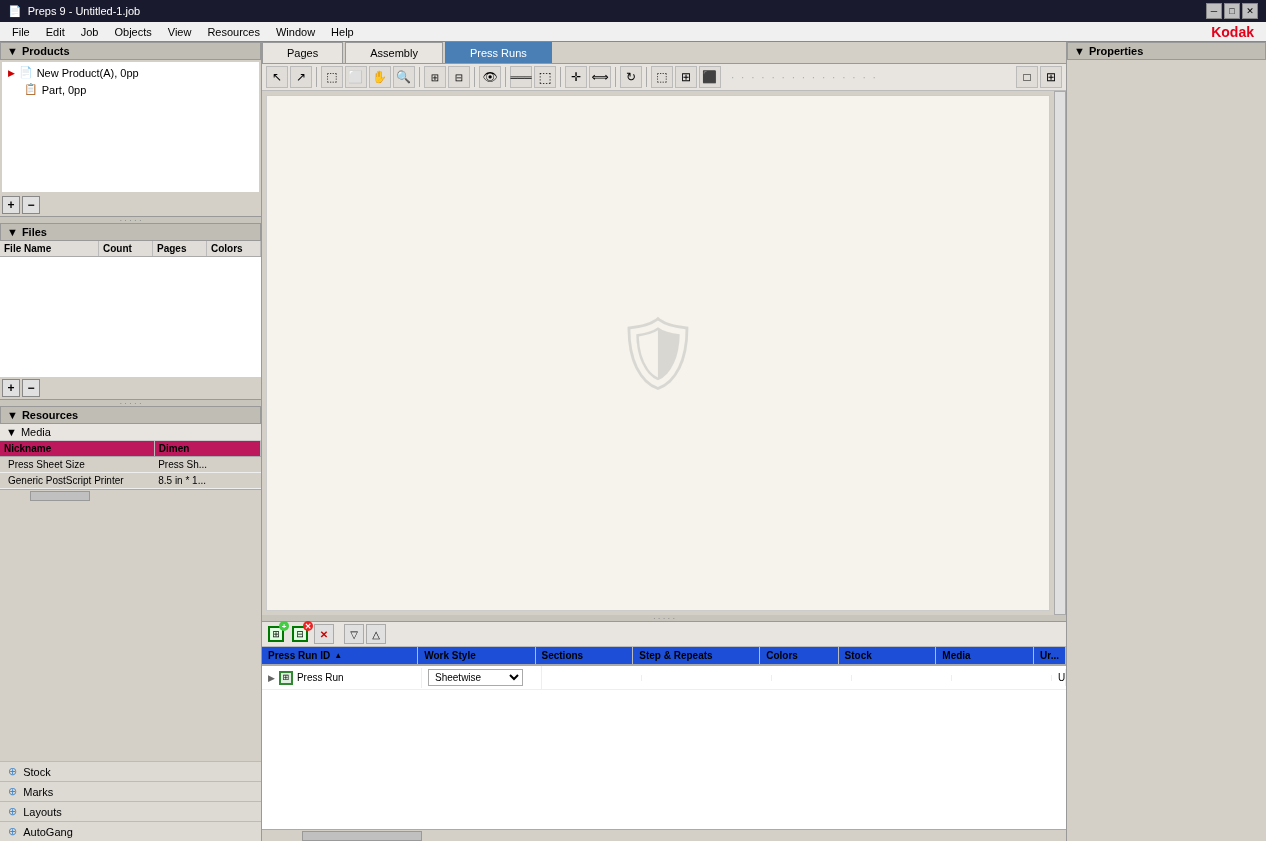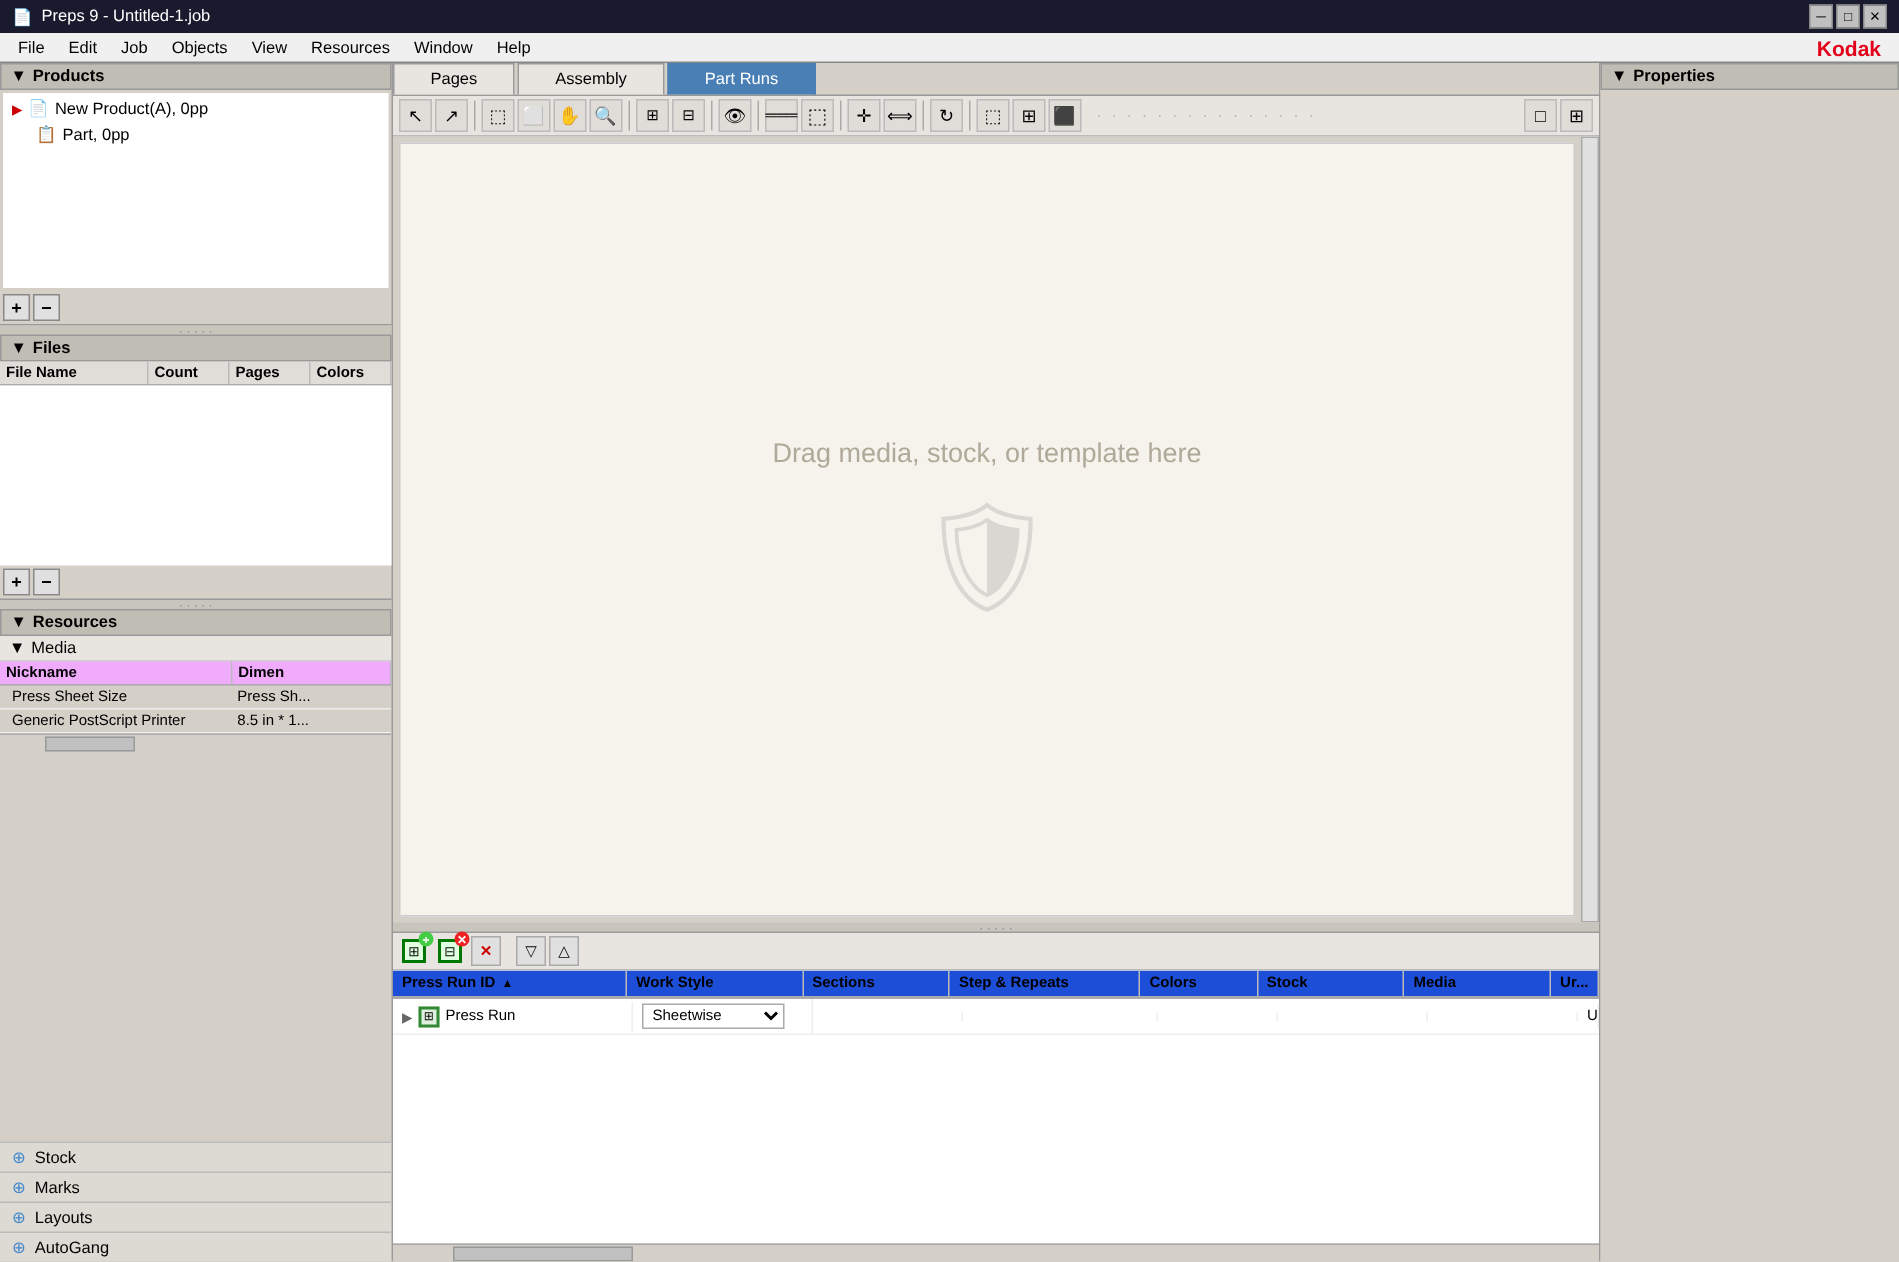--- a/index.html
+++ b/index.html
@@ -174,21 +174,21 @@
         <span>▼</span>
         <span>Resources</span>
       </div>
       <div class="resources-content">
 
         <div class="media-header">
           <span>▼</span>
           <span>Media</span>
         </div>
 
-        <div style="display:flex; background:#f0abfc; border-bottom:1px solid #aaa;">
+        <div style="display:flex; background:#be185d; border-bottom:1px solid #aaa;">
           <span class="resources-col" style="flex:1.5;">Nickname</span>
           <span class="resources-col" style="flex:1;">Dimen</span>
         </div>
 
         <div class="resource-row">
           <span class="resource-cell" style="flex:1.5;">Press Sheet Size</span>
           <span class="resource-cell" style="flex:1;">Press Sh...</span>
         </div>
         <div class="resource-row">
           <span class="resource-cell" style="flex:1.5;">Generic PostScript Printer</span>
@@ -219,21 +219,21 @@
         </div>
       </div>
     </div>
   </div>
 
   <div class="center-panel">
 
     <div class="tab-bar">
       <div class="tab">Pages</div>
       <div class="tab">Assembly</div>
-      <div class="tab active">Part Runs</div>
+      <div class="tab active">Press Runs</div>
     </div>
 
     <div class="toolbar">
       <div class="tool-btn">↖</div>
       <div class="tool-btn">↗</div>
       <div class="tool-separator"></div>
       <div class="tool-btn">⬚</div>
       <div class="tool-btn">⬜</div>
       <div class="tool-btn">✋</div>
       <div class="tool-btn">🔍</div>
@@ -257,21 +257,20 @@
       <div style="margin-left:8px; letter-spacing:2px; color:#aaa; font-size:10px;">· · · · · · · · · · · · · · ·</div>
       <div style="margin-left:auto; display:flex; gap:2px;">
         <div class="tool-btn">□</div>
         <div class="tool-btn">⊞</div>
       </div>
     </div>
 
     <div style="flex:1; display:flex; overflow:hidden;">
       <div class="canvas-area">
         <div class="canvas-placeholder">
-          <div style="font-size:18px; color:#b0a898; margin-bottom:16px;">Drag media, stock, or template here</div>
           <div style="font-size:72px; opacity:0.25; color:#888;">🛡</div>
         </div>
       </div>
       <div class="side-scroll"></div>
     </div>
 
     <div class="v-resize">· · · · ·</div>
 
     <div class="press-runs-section">
       <div class="press-runs-toolbar">

